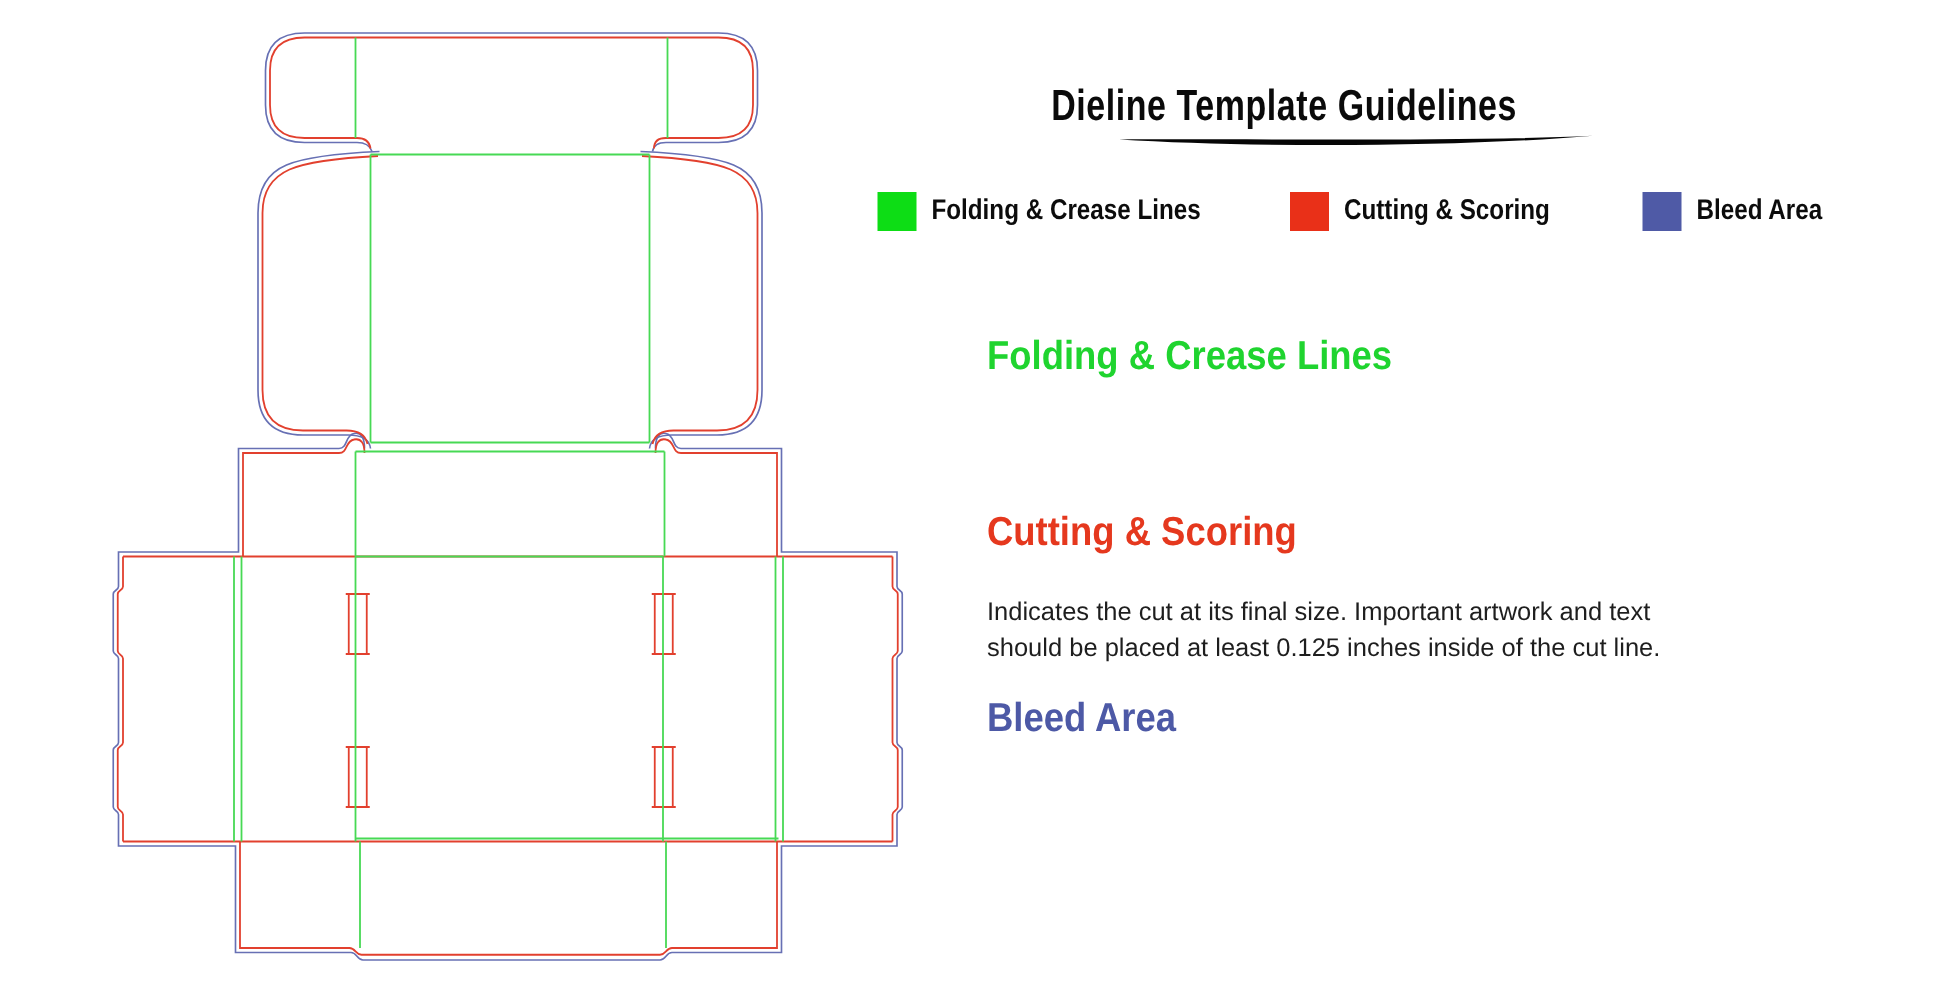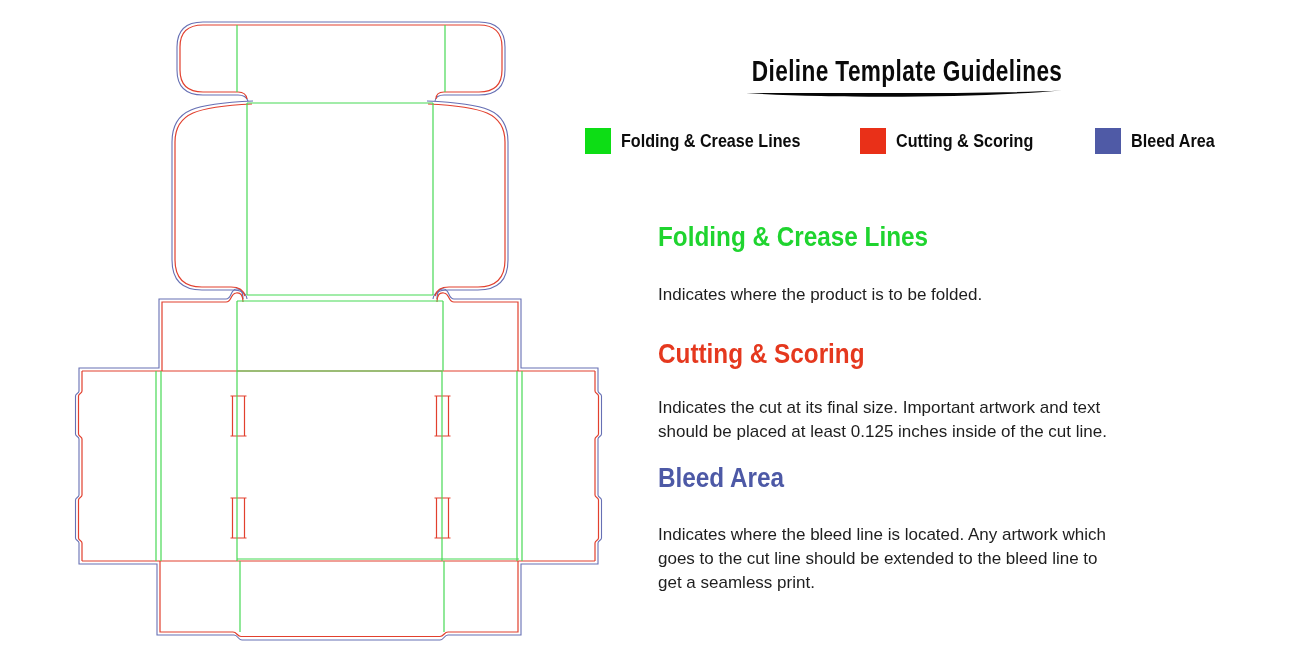--- a/index.html
+++ b/index.html
@@ -1,19 +1,19 @@
 <!DOCTYPE html>
 <html><head>
 <meta charset="utf-8">
 <style>
   html,body{margin:0;padding:0;background:#ffffff;}
   #stage{position:relative;width:1300px;height:665px;background:#ffffff;overflow:hidden;
          font-family:"Liberation Sans",sans-serif;}
   #dieline-svg{position:absolute;left:0;top:0;}
-  .title-wrap{position:absolute;left:657px;top:55px;width:500px;text-align:center;}
+  .title-wrap{position:absolute;left:657px;top:55px;width:500px;text-align:left;}
   .title{display:inline-block;font-size:29px;font-weight:bold;color:#0a0a0a;
          transform:scaleX(.78);transform-origin:center;white-space:nowrap;letter-spacing:.5px;}
   .swoosh{position:absolute;left:745px;top:89px;}
   .legend-item{position:absolute;top:127px;display:flex;align-items:center;height:27px;}
   .legend-sq{display:inline-block;width:26px;height:26px;flex:0 0 26px;}
   .legend-label{display:inline-block;margin-left:10px;font-size:19px;font-weight:bold;color:#0c0c0c;
                 transform:scaleX(.85);transform-origin:left center;white-space:nowrap;}
   .sec-head{position:absolute;left:658px;margin:0;font-size:27px;font-weight:bold;white-space:nowrap;}
   .sec-head>span{display:inline-block;transform:scaleX(.9);transform-origin:left center;}
   .sec-body{position:absolute;left:658px;width:580px;margin:0;font-size:17px;line-height:1.42;
@@ -128,28 +128,24 @@
     <span class="legend-label">Cutting &amp; Scoring</span>
   </div>
   <div class="legend-item" style="left:1095px">
     <span class="legend-sq" style="background: rgb(79, 90, 166);"></span>
     <span class="legend-label">Bleed Area</span>
   </div>
 
   <h2 class="sec-head" style="top:222px">
     <span style="color: rgb(31, 212, 47);">Folding &amp; Crease Lines</span>
   </h2>
-  <p class="sec-body" style="top:283px">Indicates where the product is to be folded.</p>
 
   <h2 class="sec-head" style="top:339px">
     <span style="color: rgb(229, 56, 30);">Cutting &amp; Scoring</span>
   </h2>
   <p class="sec-body" style="top:396px">Indicates the cut at its final size. Important artwork and text
 should be placed at least 0.125 inches inside of the cut line.</p>
 
   <h2 class="sec-head" style="top:463px">
     <span style="color: rgb(77, 89, 166);">Bleed Area</span>
   </h2>
-  <p class="sec-body" style="top:523px">Indicates where the bleed line is located. Any artwork which
-goes to the cut line should be extended to the bleed line to
-get a seamless print.</p>
 
 </div>
 
 </body></html>

